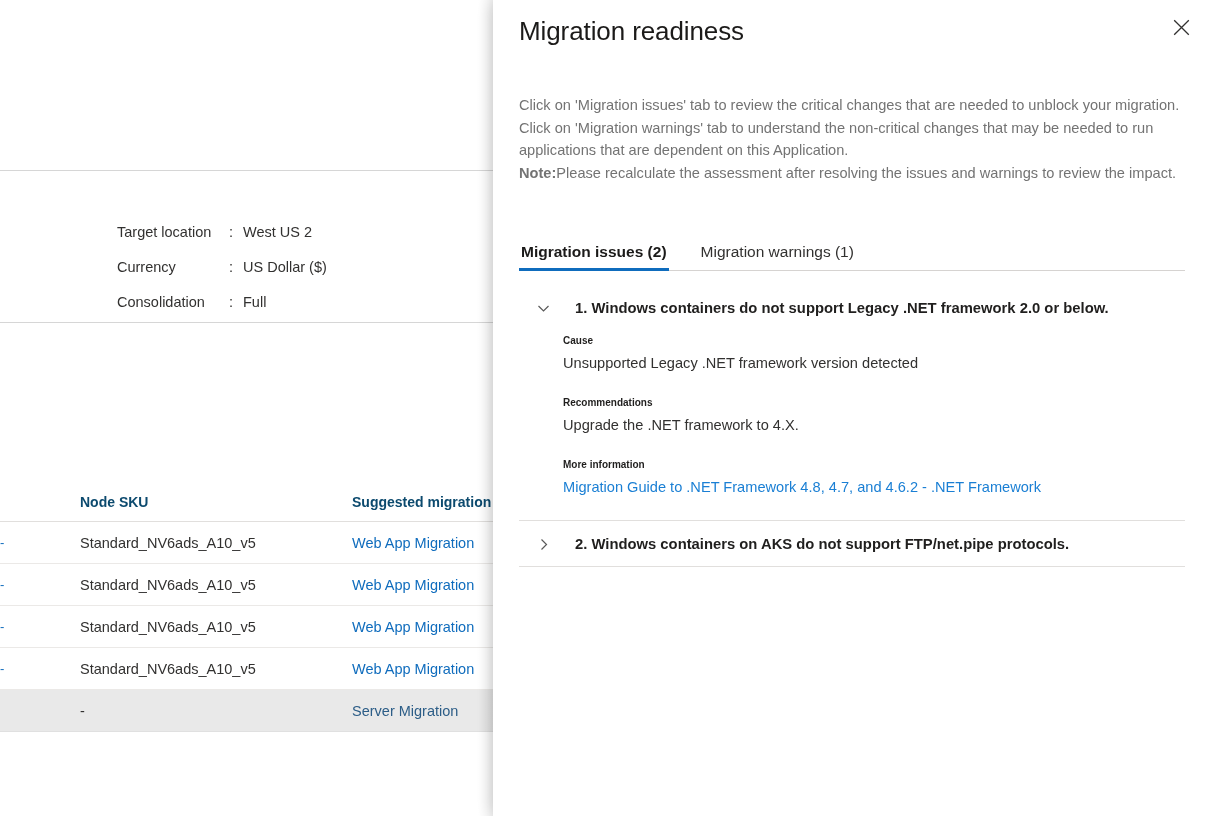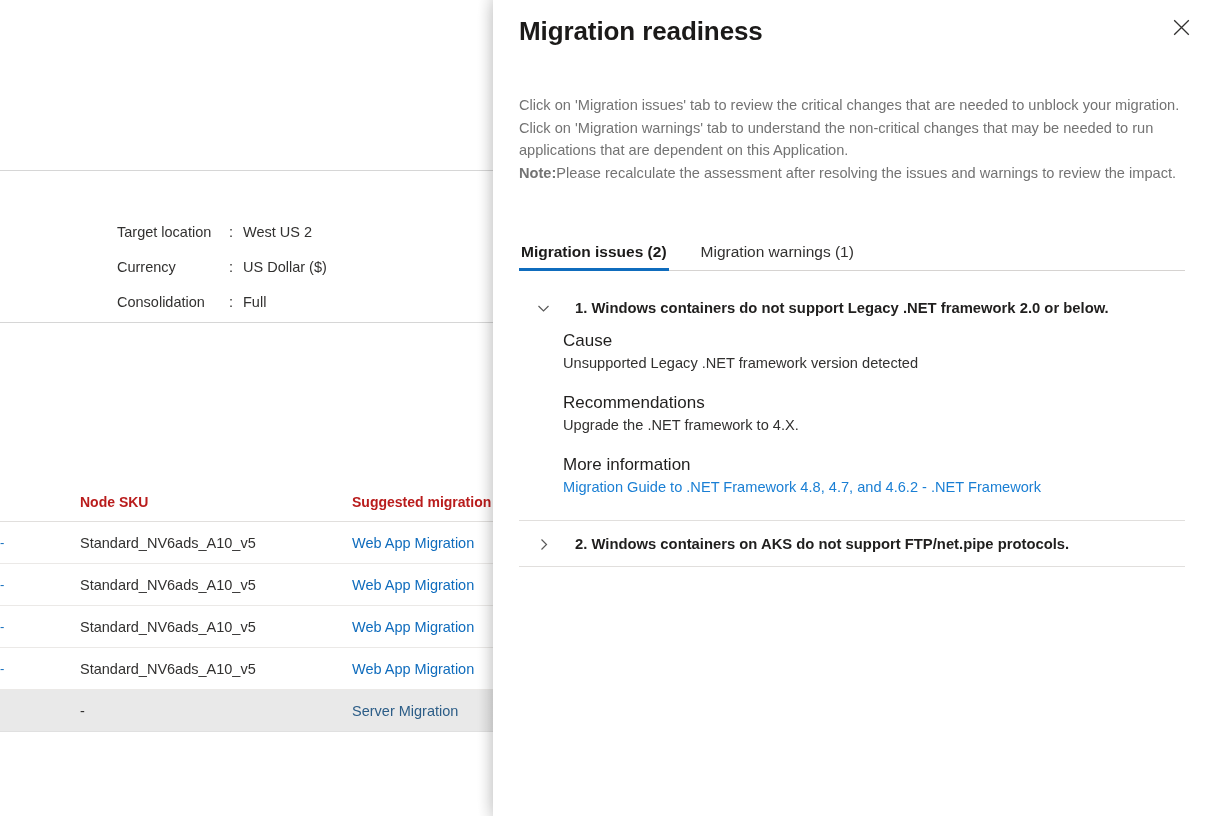--- a/index.html
+++ b/index.html
@@ -70,21 +70,21 @@
     left: 0;
     top: 483px;
     width: 495px;
   }
   .bg-table-head {
     display: flex;
     align-items: center;
     height: 38px;
     font-size: 14px;
     font-weight: bold;
-    color: #b91c1c;
+    color: #0c4a6e;
     border-bottom: 1px solid #e1dfdd;
   }
   .bg-table-row {
     display: flex;
     align-items: center;
     height: 41px;
     font-size: 14.5px;
     color: #323130;
     border-bottom: 1px solid #ebe9e7;
   }
@@ -119,21 +119,21 @@
     background: linear-gradient(to right, rgba(0,0,0,0) 0%, rgba(0,0,0,0.035) 60%, rgba(0,0,0,0.075) 100%);
     pointer-events: none;
   }
 
   .panel-header {
     position: relative;
     padding: 14px 24px 0 26px;
   }
   .panel-title {
     font-size: 26px;
-    font-weight: 700;
+    font-weight: 400;
     line-height: 34px;
     color: #1b1a19;
     letter-spacing: -0.1px;
     margin: 0;
   }
   .close-btn {
     position: absolute;
     right: 14px;
     top: 13px;
     width: 32px;
@@ -225,22 +225,22 @@
   }
   .issue-title {
     font-size: 14.8px;
     line-height: 20px;
     color: #201f1e;
   }
   .issue-body {
     padding: 0 0 22px 44px;
   }
   .field-label {
-    font-size: 17px;
-    font-weight: normal;
+    font-size: 10px;
+    font-weight: bold;
     color: #201f1e;
     line-height: 22px;
     margin-top: 18px;
   }
   .field-label.first { margin-top: 0; }
   .field-value {
     font-size: 14.6px;
     line-height: 22px;
     color: #323130;
   }

